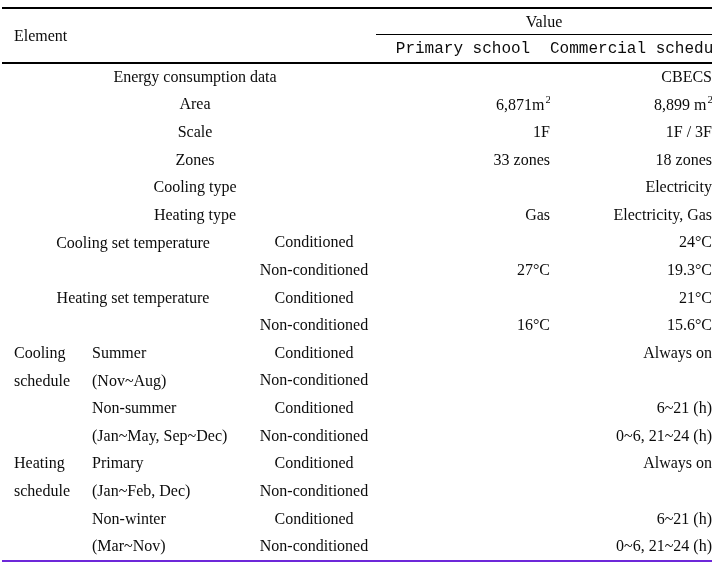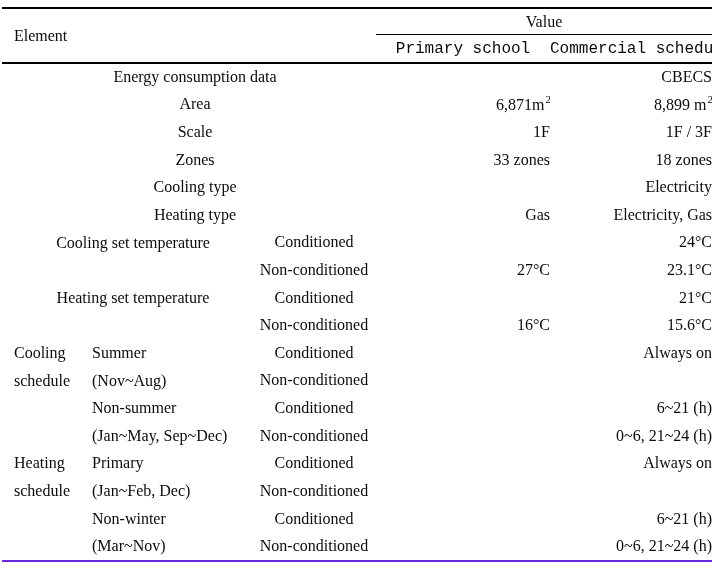--- a/index.html
+++ b/index.html
@@ -142,21 +142,21 @@
       </tr>
 
       <tr>
         <td class="lbl topalign" colspan="2" rowspan="2">Cooling set temperature</td>
         <td class="cond">Conditioned</td>
         <td class="val" colspan="2">24°C</td>
       </tr>
       <tr>
         <td class="cond">Non-conditioned</td>
         <td class="val">27°C</td>
-        <td class="val">23.1°C</td>
+        <td class="val">19.3°C</td>
       </tr>
 
       <tr>
         <td class="lbl topalign" colspan="2" rowspan="2">Heating set temperature</td>
         <td class="cond">Conditioned</td>
         <td class="val" colspan="2">21°C</td>
       </tr>
       <tr>
         <td class="cond">Non-conditioned</td>
         <td class="val">16°C</td>

